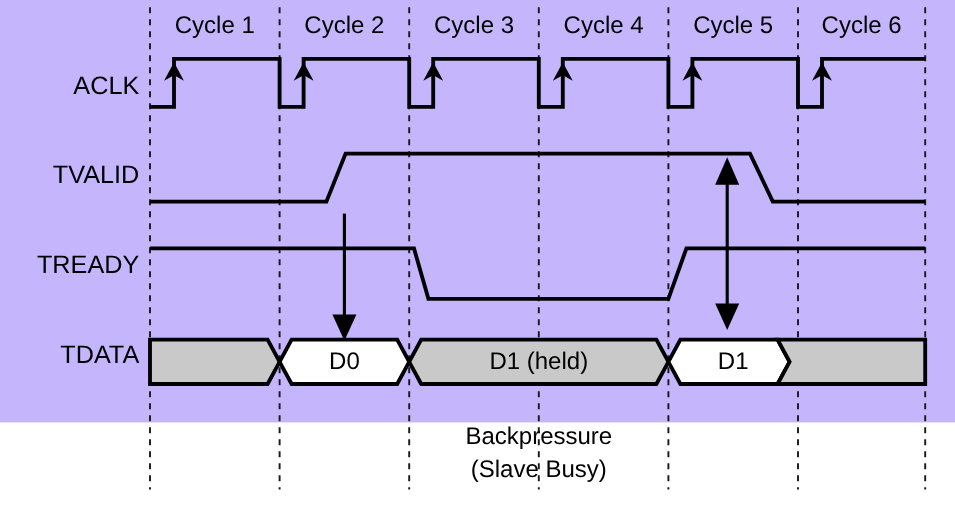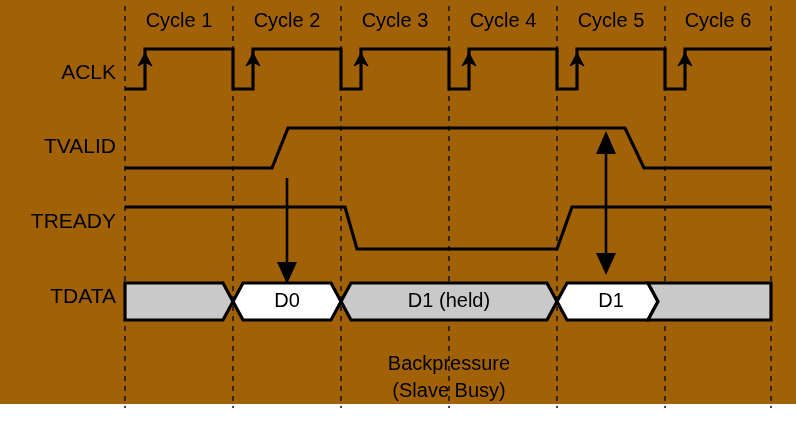--- a/index.html
+++ b/index.html
@@ -9,22 +9,22 @@
   }
   body {
     width: 796px;
     height: 436px;
     overflow: hidden;
     font-family: "Liberation Sans", sans-serif;
   }
   #diagram-root {
     position: relative;
     width: 796px;
-    height: 404px;
-    background: #a16207;
+    height: 352px;
+    background: #c4b5fd;
   }
   svg.wave-canvas {
     position: absolute;
     left: 0;
     top: 0;
     width: 796px;
     height: 436px;
     display: block;
   }
   text {

